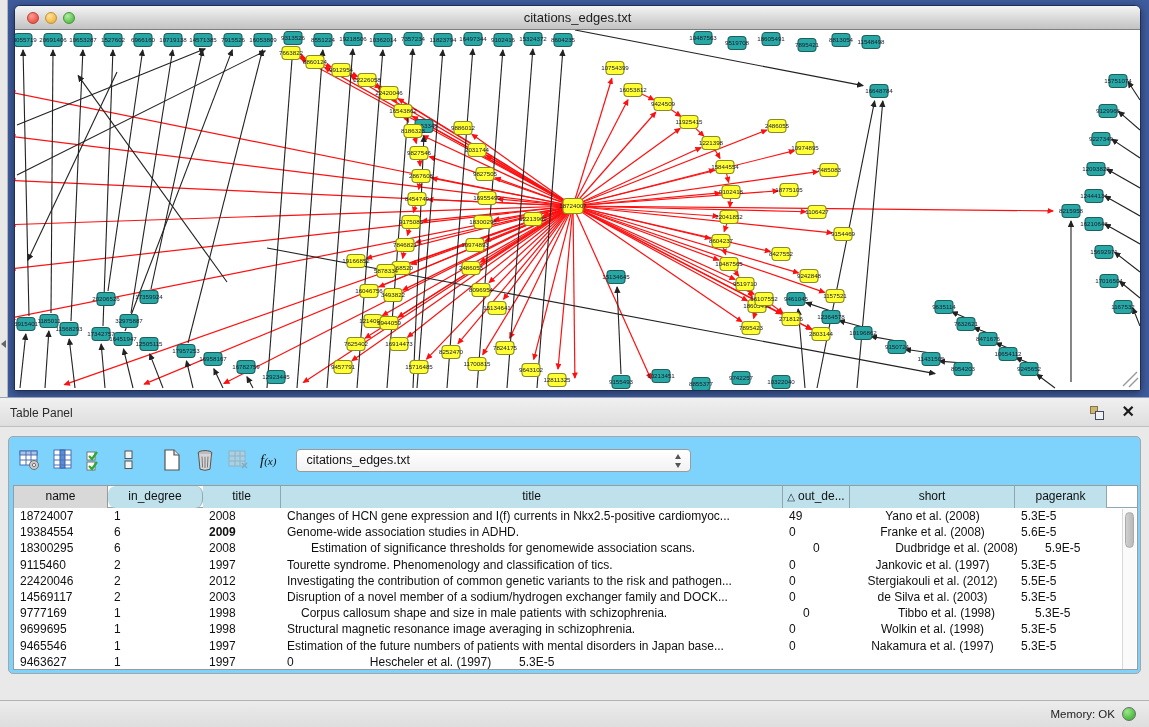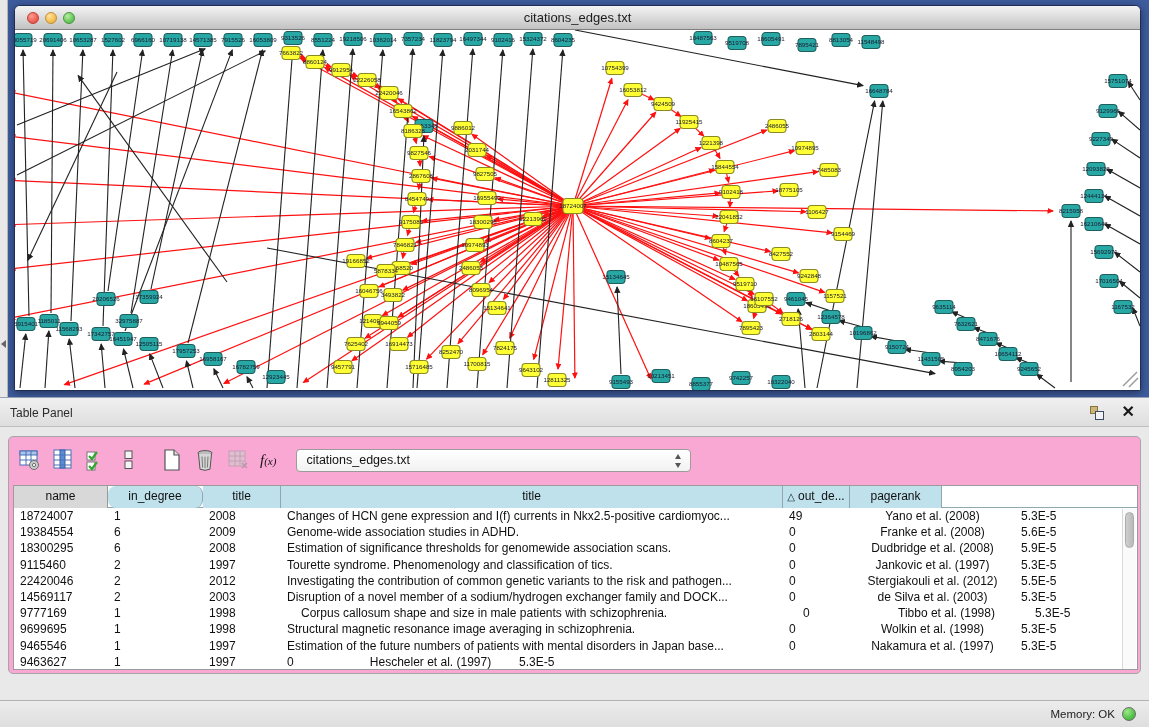--- a/index.html
+++ b/index.html
@@ -22,21 +22,21 @@
 
   
   #panel-header { position:absolute; left:0; top:397px; width:1149px; height:30px; background:linear-gradient(#F0F0F0,#DEDEDE); border-top:1px solid #98A2B5; border-bottom:1px solid #BFBFBF; }
   #panel-header .ph-title { position:absolute; left:10px; top:8px; font-size:12px; color:#2b2b2b; }
   #float-btn { position:absolute; right:44px; top:7px; width:16px; height:16px; cursor:default; }
   #float-btn .sq1 { position:absolute; left:1px; top:1px; width:8px; height:8px; border:1.5px solid #8A7440; background:#CBB677; }
   #float-btn .sq2 { position:absolute; left:6px; top:6px; width:9px; height:9px; border:1.5px solid #3C4A66; background:#F2F2F2; }
   #close-btn { position:absolute; right:14px; top:5px; font-size:16px; font-weight:bold; color:#1a1a1a; line-height:18px; }
 
   #panel-body { position:absolute; left:0; top:427px; width:1149px; height:273px; background:#E9E9E9; }
-  #panel-box { position:absolute; left:8px; top:9px; width:1133px; height:238px; border:1px solid #A6A6A6; border-radius:5px; background:#f9a8d4; }
+  #panel-box { position:absolute; left:8px; top:9px; width:1133px; height:238px; border:1px solid #A6A6A6; border-radius:5px; background:#7dd3fc; }
 
   
   #toolbar { position:absolute; left:6px; top:6px; height:34px; width:1100px; display:flex; align-items:center; }
   .tb-btn { width:30px; height:28px; display:flex; align-items:center; justify-content:center; margin-right:3px; border-radius:4px; }
   .tb-gap { width:10px; }
   #fx-label { font-size:15px; font-style:italic; font-family:"Liberation Serif", serif; color:#111; margin:0 8px 0 4px; }
   #fx-label .paren { font-size:11px; }
   #table-select { margin-left:12px; width:395px; height:23px; background:linear-gradient(#FFFFFF,#F2F2F2); border:1px solid #9B9B9B; border-radius:4px; position:relative; font-size:12.5px; color:#111; line-height:21px; padding-left:9px; box-shadow:inset 0 1px 1px rgba(255,255,255,.8); }
   #table-select .arrows { position:absolute; right:7px; top:3px; width:9px; height:16px; }
   #table-select .arrows .up { position:absolute; top:1px; left:1px; width:0; height:0; border-left:3.5px solid transparent; border-right:3.5px solid transparent; border-bottom:5px solid #555; }
@@ -873,46 +873,47 @@
         </div>
       </div>
 
       <div id="data-table">
         <div id="thead">
             <div class="th gray" style="width: 94px;"><span>name</span></div>
             <div class="th" style="width: 95px; border-radius: 8px;"><span>in_degree</span></div>
             <div class="th" style="width: 78px;"><span>title</span></div>
             <div class="th" style="width: 502px;"><span>title</span></div>
             <div class="th" style="width: 67px;"><span class="sort">△</span><span>out_de...</span></div>
+            <div class="th" style="width: 165px;"><span>short</span></div>
             <div class="th" style="width: 92px;"><span>pagerank</span></div>
           </div>
         <div id="tbody">
             <div class="tr">
               <div class="td" style="width: 94px;">18724007</div>
               <div class="td" style="width: 95px;">1</div>
               <div class="td" style="width: 78px;">2008</div>
               <div class="td" style="width: 502px;">Changes of HCN gene expression and I(f) currents in Nkx2.5-positive cardiomyoc...</div>
               <div class="td" style="width: 67px;">49</div>
               <div class="td center" style="width: 165px;">Yano et al. (2008)</div>
               <div class="td" style="width: 92px;">5.3E-5</div>
             </div>
             <div class="tr">
               <div class="td" style="width: 94px;">19384554</div>
               <div class="td" style="width: 95px;">6</div>
-              <div class="td" style="width: 78px;">2009</div>
+              <div class="td" style="width: 78px; font-weight: bold;">2009</div>
               <div class="td" style="width: 502px;">Genome-wide association studies in ADHD.</div>
               <div class="td" style="width: 67px;">0</div>
               <div class="td center" style="width: 165px;">Franke et al. (2008)</div>
               <div class="td" style="width: 92px;">5.6E-5</div>
             </div>
             <div class="tr">
               <div class="td" style="width: 94px;">18300295</div>
               <div class="td" style="width: 95px;">6</div>
               <div class="td" style="width: 78px;">2008</div>
-              <div class="td" style="width: 502px;">Estimation of significance thresholds for genomewide association scans.</div>
+              <div class="td" style="width: 502px; margin-left: 24px;">Estimation of significance thresholds for genomewide association scans.</div>
               <div class="td" style="width: 67px;">0</div>
               <div class="td center" style="width: 165px;">Dudbridge et al. (2008)</div>
               <div class="td" style="width: 92px;">5.9E-5</div>
             </div>
             <div class="tr">
               <div class="td" style="width: 94px;">9115460</div>
               <div class="td" style="width: 95px;">2</div>
               <div class="td" style="width: 78px;">1997</div>
               <div class="td" style="width: 502px;">Tourette syndrome. Phenomenology and classification of tics.</div>
               <div class="td" style="width: 67px;">0</div>

